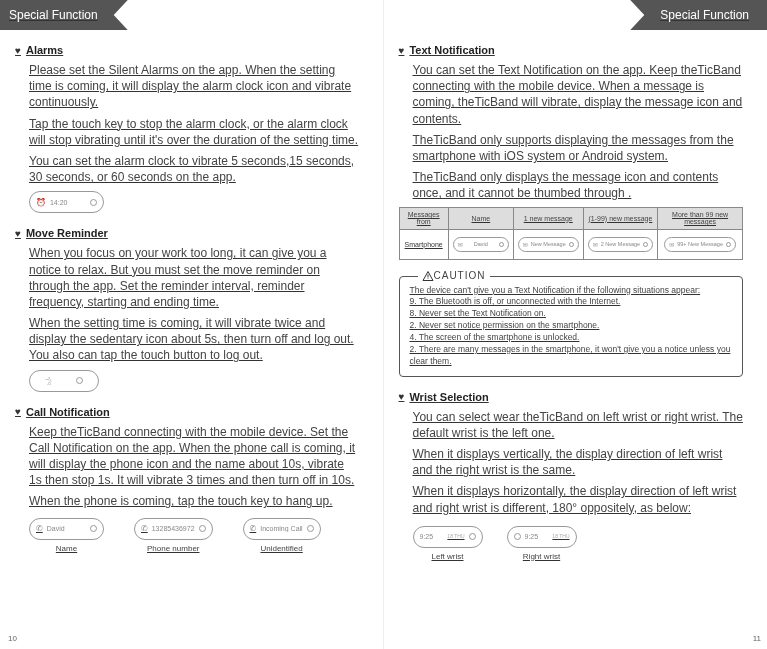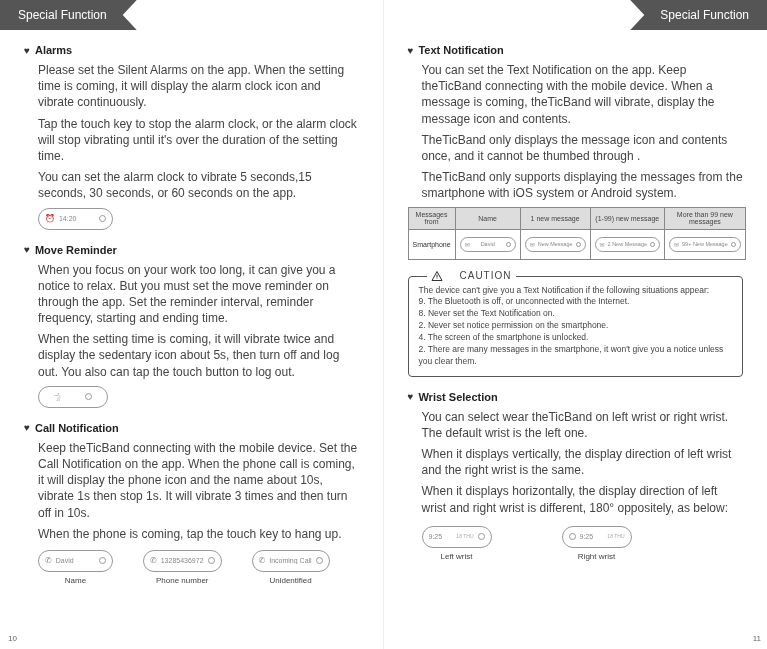--- a/index.html
+++ b/index.html
@@ -9,21 +9,22 @@
     color: #333;
     width: 767px;
     height: 649px;
     display: flex;
     background: #fff;
   }
   .page {
     width: 50%;
     height: 100%;
     position: relative;
-    padding: 0 24px 18px 24px;
+    padding: 0 24px 18px 15px;
+    text-decoration: underline;
   }
   .page.left { border-right: 0.5px solid #eee; }
   .header-bar {
     height: 30px;
     display: flex;
     align-items: center;
     margin: 0 -24px 14px -24px;
   }
   .header-bar.left .tab {
     background: #555;
@@ -121,28 +122,28 @@
   
   .caution-wrap { margin-top:16px; }
   .caution-box {
     border:1px solid #555; border-radius:4px;
     padding:8px 10px 8px 10px; position:relative;
     font-size:8.5px; color:#444; line-height:1.4;
   }
   .caution-label {
     position:absolute; top:-8px; left:18px; background:#fff;
     padding:0 4px; font-size:10px; letter-spacing:1px;
-    display:flex; align-items:center; gap:17px;
+    display:flex; align-items:center; gap:0;
   }
   .caution-label .warn {
     display:inline-block; width:12px; height:12px;
   }
   .caution-label .warn svg{width:12px;height:12px;}
   .wrist-row {
-    display:flex; gap:70px; padding-left:14px; margin-top:10px;
+    display:flex; gap:24px; padding-left:14px; margin-top:10px;
   }
 </style>
 </head>
 <body>
 
 <div class="page left">
   <div class="header-bar left">
     <div class="tab">Special Function</div>
   </div>
 
@@ -220,22 +221,22 @@
   <div class="header-bar right">
     <div class="tab">Special Function</div>
   </div>
 
   <div class="section">
     <div class="sec-head">
       <span class="heart">♥</span>
       <span>Text Notification</span>
     </div>
     <div class="body-text">You can set the Text Notification on the app. Keep theTicBand connecting with the mobile device. When a message is coming, theTicBand will vibrate, display the message icon and contents.</div>
+    <div class="body-text">TheTicBand only supports displaying the messages from the smartphone with iOS system or Android system.</div>
     <div class="body-text">TheTicBand only displays the message icon and contents once, and it cannot be thumbed through .</div>
-    <div class="body-text">TheTicBand only supports displaying the messages from the smartphone with iOS system or Android system.</div>
 
     <table class="msg-table">
       <tbody>
           <tr>
         <th>Messages from</th>
         <th>Name</th>
         <th>1 new message</th>
         <th>(1-99) new message</th>
         <th>More than 99 new messages</th>
       </tr>

